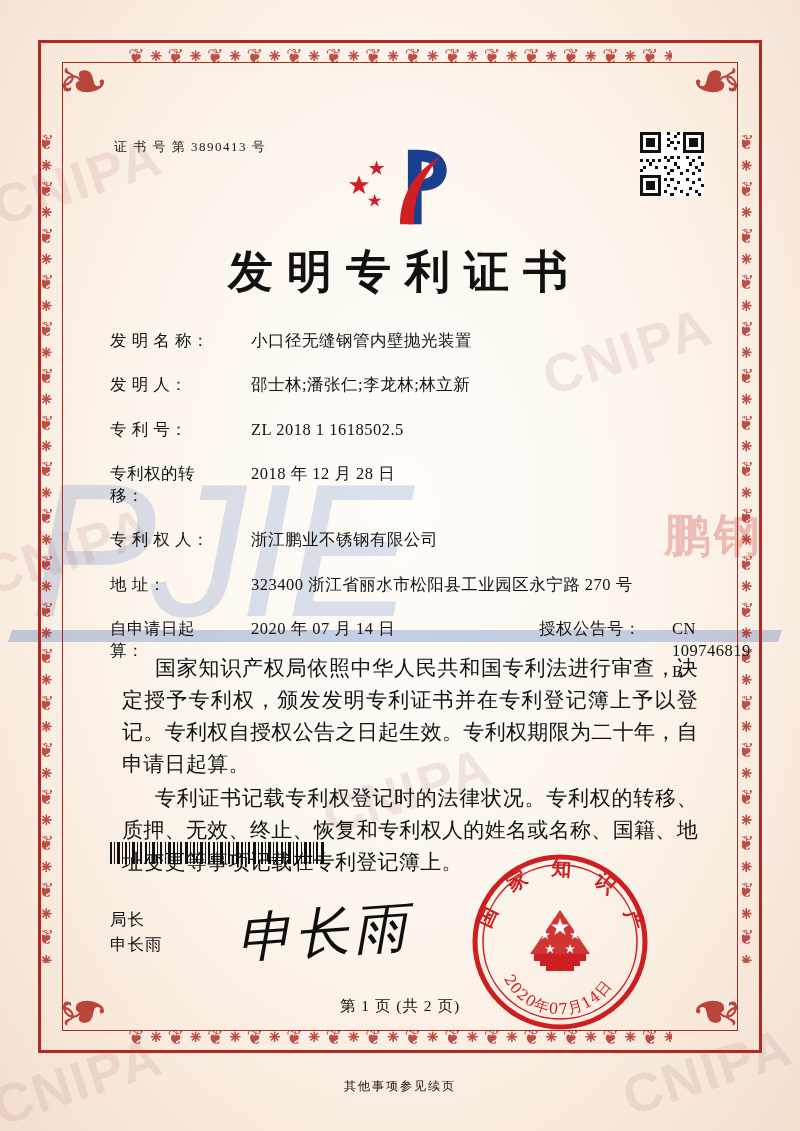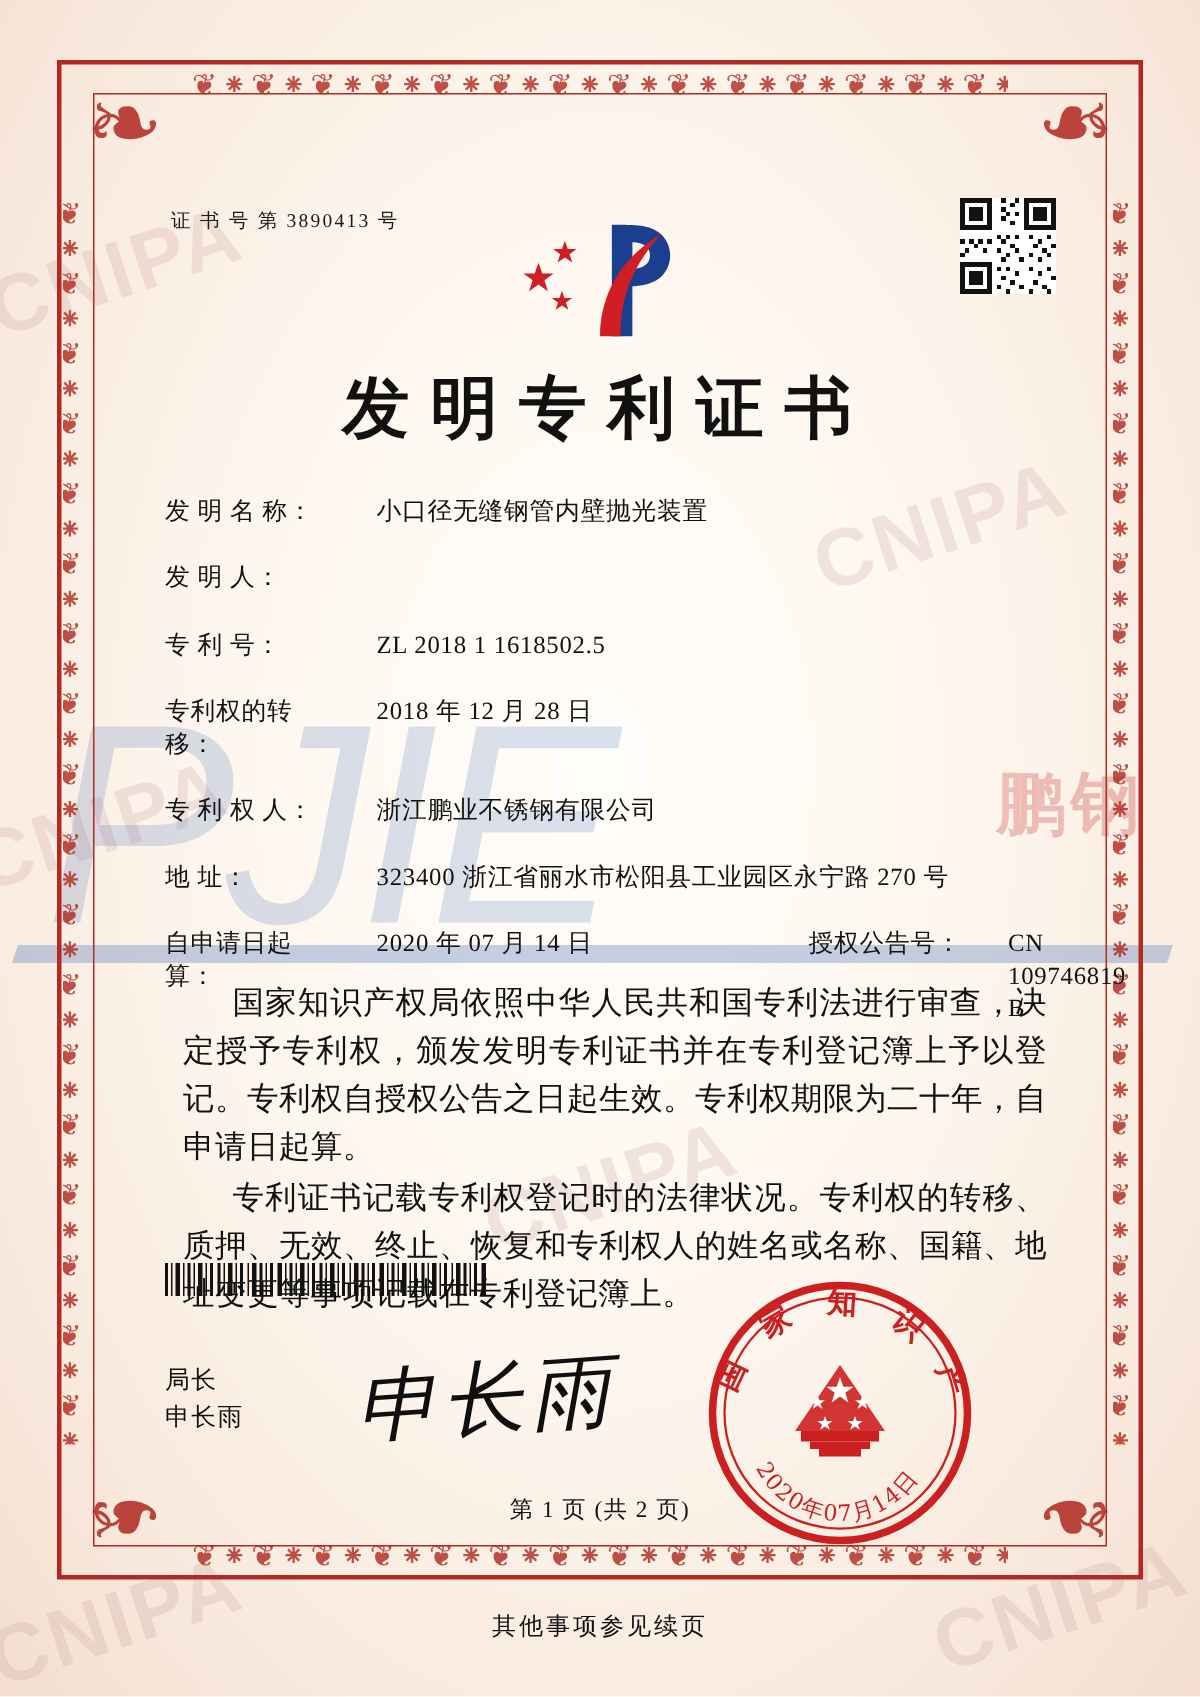--- a/index.html
+++ b/index.html
@@ -273,21 +273,21 @@
     font-size: 15.5px;
     color: #111;
     letter-spacing: 1px;
   }
 
   .footer-note {
     position: absolute;
     left: 0; right: 0;
     bottom: 36px;
     text-align: center;
-    font-size: 16px;
+    font-size: 12px;
     color: #111;
     letter-spacing: 2px;
   }
 </style>
 </head>
 <body>
 
 <div class="page">
 
   <div class="wm wm-1">CNIPA</div>
@@ -361,20 +361,21 @@
 
     <div class="title">发明专利证书</div>
 
     <div class="fields">
       <div class="field-row">
         <div class="field-label">发 明 名 称：</div>
         <div class="field-value">小口径无缝钢管内壁抛光装置</div>
       </div>
       <div class="field-row">
         <div class="field-label">发 明 人：</div>
+        <div class="field-value">邵士林;潘张仁;李龙林;林立新</div>
       </div>
       <div class="field-row">
         <div class="field-label">专 利 号：</div>
         <div class="field-value">ZL 2018 1 1618502.5</div>
       </div>
       <div class="field-row">
         <div class="field-label">专利权的转移：</div>
         <div class="field-value">2018 年 12 月 28 日</div>
       </div>
       <div class="field-row">

